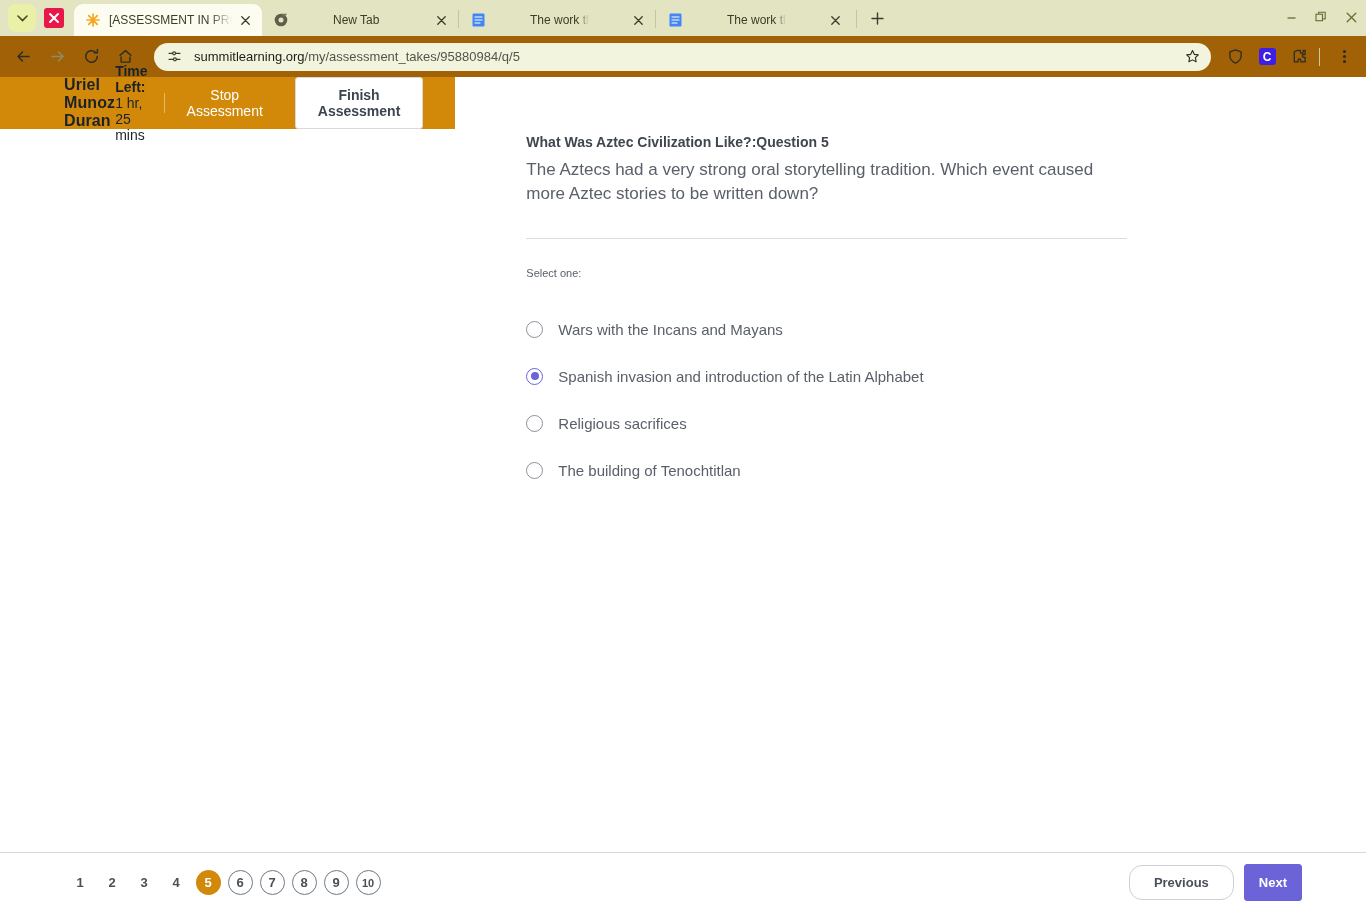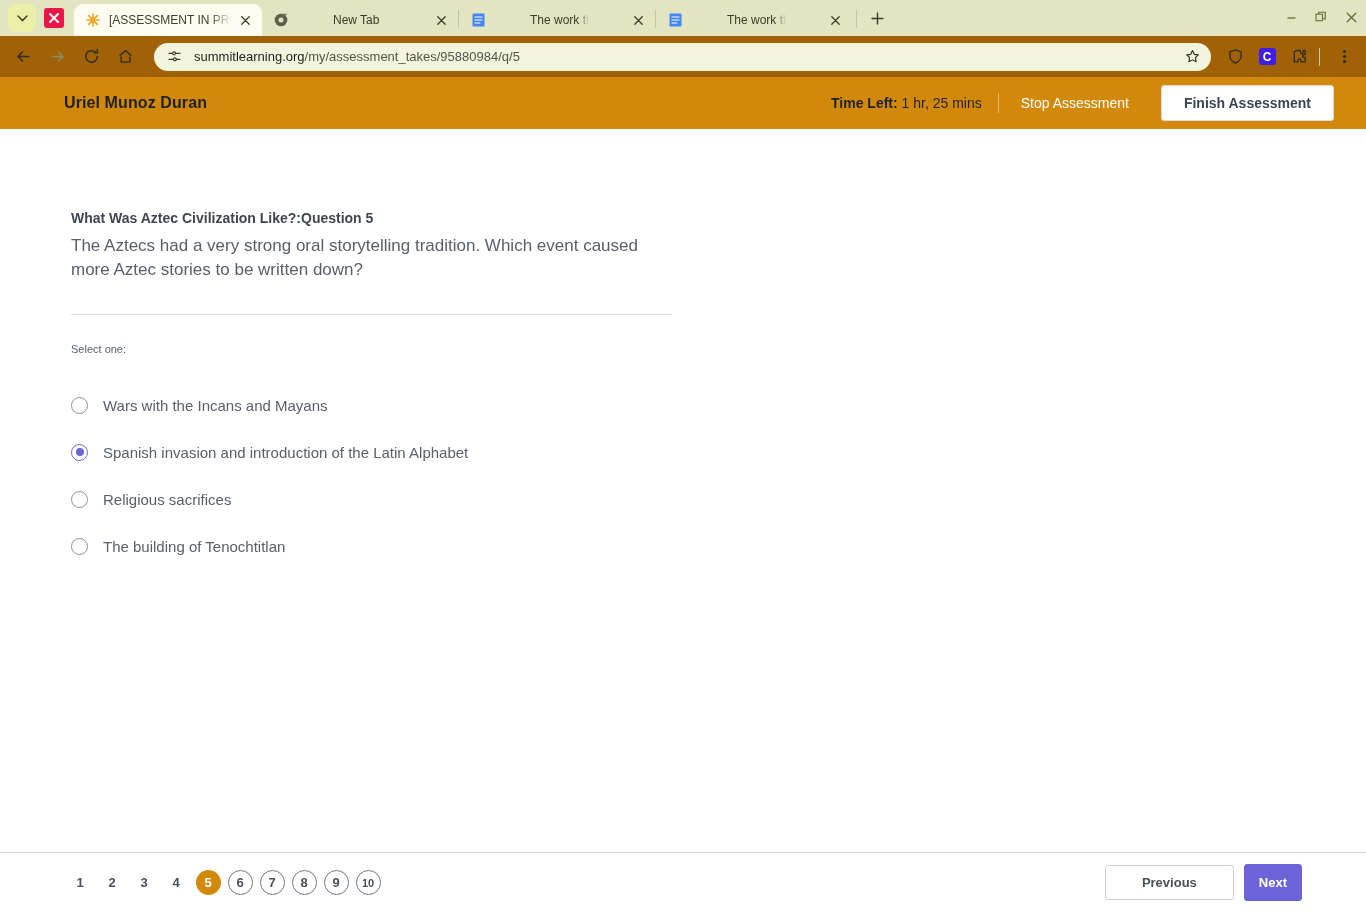--- a/index.html
+++ b/index.html
@@ -89,21 +89,21 @@
   .omni-url { font-size: 13px; color: #53554a; white-space: nowrap; flex: 1 1 auto; }
   .omni-url b { color: #1d1e18; font-weight: normal; }
   .omni-star { width: 26px; height: 26px; display: flex; align-items: center; justify-content: center; color: #2d2d20; font-size: 14px; }
   .tb-icon {
     width: 28px; height: 28px; margin-left: 4px;
     display: flex; align-items: center; justify-content: center; color: #2d2d20;
   }
   .tb-sep { width: 1px; height: 18px; background: #c9cc96; margin: 0 6px; }
 
   
-  .page { flex: 1 1 auto; background: #fff; display: flex; flex-direction: column; position: relative; gap: 24px; }
+  .page { flex: 1 1 auto; background: #fff; display: flex; position: relative; }
 
   .app-header {
     height: 52px; background: #d2890a; display: flex; align-items: center;
     padding: 0 32px 0 64px; flex: 0 0 52px;
   }
   .student-name { font-size: 16px; font-weight: bold; color: #1d2228; letter-spacing: .1px; }
   .header-right { margin-left: auto; display: flex; align-items: center; }
   .time-left { font-size: 14px; color: #1d2228; }
   .time-left b { font-weight: bold; margin-top: 36px; }
   .hdr-sep { width: 1px; height: 20px; background: #e8b769; margin: 0 16px; }
@@ -152,22 +152,22 @@
   .pg.ring {
     width: 25px; height: 25px; border: 1px solid #707883; border-radius: 50%;
     margin: 0 3.5px; font-weight: bold;
   }
   .pg.current {
     width: 25px; height: 25px; border-radius: 50%; background: #d2890a;
     color: #ffffff; margin: 0 3.5px; font-weight: bold;
   }
   .footer-right { margin-left: auto; display: flex; align-items: center; }
   .prev-btn {
-    background: #fff; border: 1px solid #ccd0d6; border-radius: 3px;
-    padding: 9px 36px; font-size: 13px; font-weight: bold; color: #4a5059;
+    background: #fff; border: 1px solid #ccd0d6; border-radius: 13px;
+    padding: 9px 24px; font-size: 13px; font-weight: bold; color: #4a5059;
     font-family: inherit; cursor: pointer;
   }
   .next-btn {
     margin-left: 10px; background: #6c63d8; border: 1px solid #6c63d8;
     border-radius: 3px; padding: 10px 14px; font-size: 13px; font-weight: bold;
     color: #ffffff; font-family: inherit; cursor: pointer;
   }
   svg { display: block; }
 </style>
 </head>

